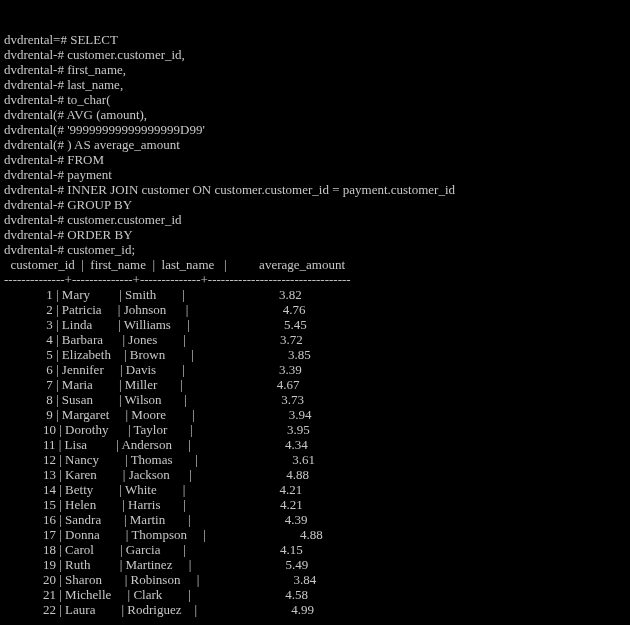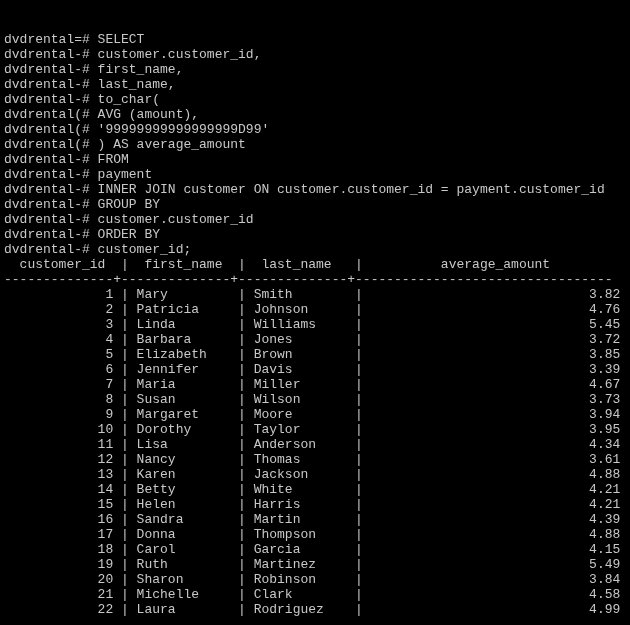--- a/index.html
+++ b/index.html
@@ -11,21 +11,21 @@
     font-size: 13px;
     line-height: 15px;
     white-space: pre;
     width: 630px;
     height: 625px;
     overflow: hidden;
   }
   .terminal {
     padding: 2px 4px;
   }
-  .line { white-space: pre; }
+  .line { white-space: pre; font-family: Liberation Serif, serif; }
 </style>
 </head>
 <body>
 <div class="terminal"><div id="sql-block"><div class="line">dvdrental=# SELECT</div><div class="line">dvdrental-# customer.customer_id,</div><div class="line">dvdrental-# first_name,</div><div class="line">dvdrental-# last_name,</div><div class="line">dvdrental-# to_char(</div><div class="line">dvdrental(# AVG (amount),</div><div class="line">dvdrental(# '99999999999999999D99'</div><div class="line">dvdrental(# ) AS average_amount</div><div class="line">dvdrental-# FROM</div><div class="line">dvdrental-# payment</div><div class="line">dvdrental-# INNER JOIN customer ON customer.customer_id = payment.customer_id</div><div class="line">dvdrental-# GROUP BY</div><div class="line">dvdrental-# customer.customer_id</div><div class="line">dvdrental-# ORDER BY</div><div class="line">dvdrental-# customer_id;</div></div><div id="header-row" class="line">  customer_id  |  first_name  |  last_name   |          average_amount         </div><div id="sep-row" class="line">--------------+--------------+--------------+---------------------------------</div><div id="rows"><div class="line">             1 | Mary         | Smith        |                             3.82</div><div class="line">             2 | Patricia     | Johnson      |                             4.76</div><div class="line">             3 | Linda        | Williams     |                             5.45</div><div class="line">             4 | Barbara      | Jones        |                             3.72</div><div class="line">             5 | Elizabeth    | Brown        |                             3.85</div><div class="line">             6 | Jennifer     | Davis        |                             3.39</div><div class="line">             7 | Maria        | Miller       |                             4.67</div><div class="line">             8 | Susan        | Wilson       |                             3.73</div><div class="line">             9 | Margaret     | Moore        |                             3.94</div><div class="line">            10 | Dorothy      | Taylor       |                             3.95</div><div class="line">            11 | Lisa         | Anderson     |                             4.34</div><div class="line">            12 | Nancy        | Thomas       |                             3.61</div><div class="line">            13 | Karen        | Jackson      |                             4.88</div><div class="line">            14 | Betty        | White        |                             4.21</div><div class="line">            15 | Helen        | Harris       |                             4.21</div><div class="line">            16 | Sandra       | Martin       |                             4.39</div><div class="line">            17 | Donna        | Thompson     |                             4.88</div><div class="line">            18 | Carol        | Garcia       |                             4.15</div><div class="line">            19 | Ruth         | Martinez     |                             5.49</div><div class="line">            20 | Sharon       | Robinson     |                             3.84</div><div class="line">            21 | Michelle     | Clark        |                             4.58</div><div class="line">            22 | Laura        | Rodriguez    |                             4.99</div></div></div>
 
 
 
 
 
 </body></html>

